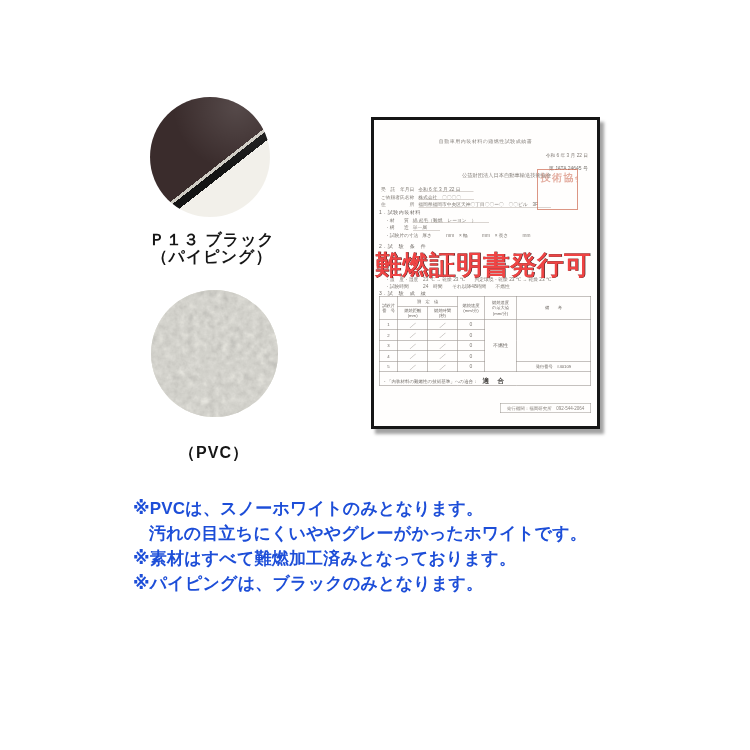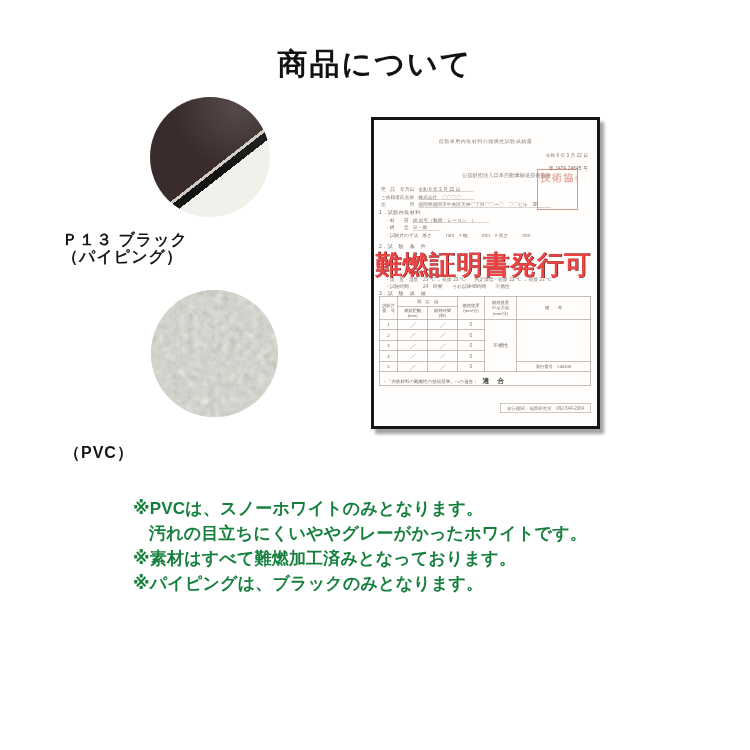--- a/index.html
+++ b/index.html
@@ -12,21 +12,21 @@
 
   
   .swatch{position:absolute;border-radius:50%;overflow:hidden;}
   .swatch-black{left:150px;top:97px;width:120px;height:120px;
     background:linear-gradient(142deg,#3a2c2c 0 56.5%,#cfccc4 56.5% 58.3%,#141414 58.3% 63%,#f2f0ea 63% 100%);}
   .swatch-black .sheen{position:absolute;inset:0;border-radius:50%;
     background:radial-gradient(circle at 72% 8%,rgba(255,255,255,0.14),rgba(255,255,255,0) 45%);}
   .swatch-white{left:151px;top:290px;width:127px;height:127px;background:#f0efe8;
     box-shadow:inset 0 0 14px rgba(120,115,100,0.25);}
   .swatch-white svg{display:block;}
-  .swatch-label{position:absolute;width:300px;font-weight:bold;
+  .swatch-label{position:absolute;width:300px;text-align:center;font-weight:bold;
     color:#151515;font-size:16px;line-height:17px;letter-spacing:1px;}
   .lbl-b1{left:62px;top:231px;}
   .lbl-b2{left:62px;top:248px;}
   .lbl-w1{left:64px;top:427px;}
   .lbl-w2{left:64px;top:444px;}
 
   
   .cert{position:absolute;left:371px;top:117px;width:223px;height:306px;background:#fffefd;
     border:3px solid #161616;box-shadow:4px 5px 3px #a3a3a3;}
   .cert-inner{position:absolute;left:0;top:0;width:446px;height:612px;
@@ -67,30 +67,29 @@
   .c-result .r-lab{font-size:9px;color:#6e6964;}
   .c-result .r-val{font-size:13px;font-weight:bold;color:#3d3a37;margin-left:10px;letter-spacing:2px;}
   .c-footer{left:252px;top:566px;width:180px;height:18px;border:1px solid #9a958f;
     font-size:9px;line-height:18px;text-align:center;color:#8a857f;}
 
   .cert-overlay{position:absolute;left:1px;top:127px;z-index:6;font-size:26.5px;
     font-weight:900;letter-spacing:0.5px;color:#ef4444;white-space:nowrap;
     text-shadow:0.5px 0 0 #0c0c0c;}
 
   
-  .notes{position:absolute;left:133px;top:496px;width:500px;color:#15803d;
+  .notes{position:absolute;left:133px;top:496px;width:500px;color:#1d4ed8;
     font-size:17px;font-weight:bold;line-height:25px;letter-spacing:0.2px;}
   .notes .indent{padding-left:16px;}
 </style>
 </head>
 <body>
 
 <div class="canvas">
 
-  <div class="page-title">商品について</div>
 
   <div class="swatch swatch-black">
     <div class="sheen"></div>
   </div>
   <div class="swatch-label lbl-b1">Ｐ１３ ブラック</div>
   <div class="swatch-label lbl-b2">（パイピング）</div>
 
   <div class="swatch swatch-white">
     <svg width="127" height="127" aria-hidden="true">
       <filter id="leather">

